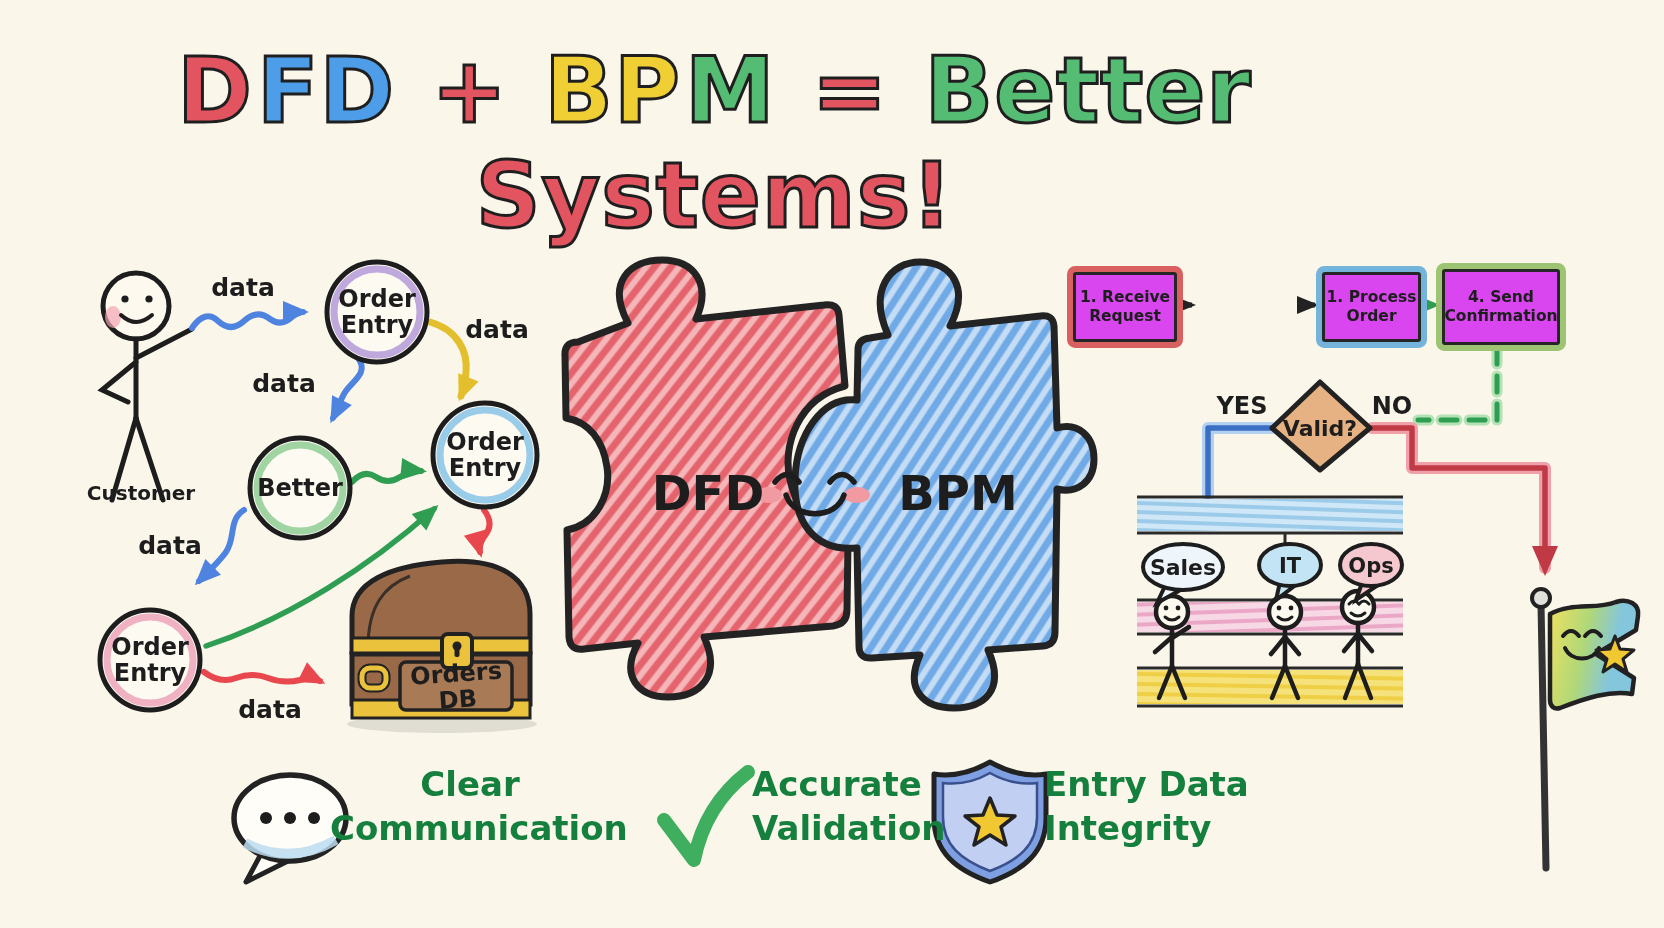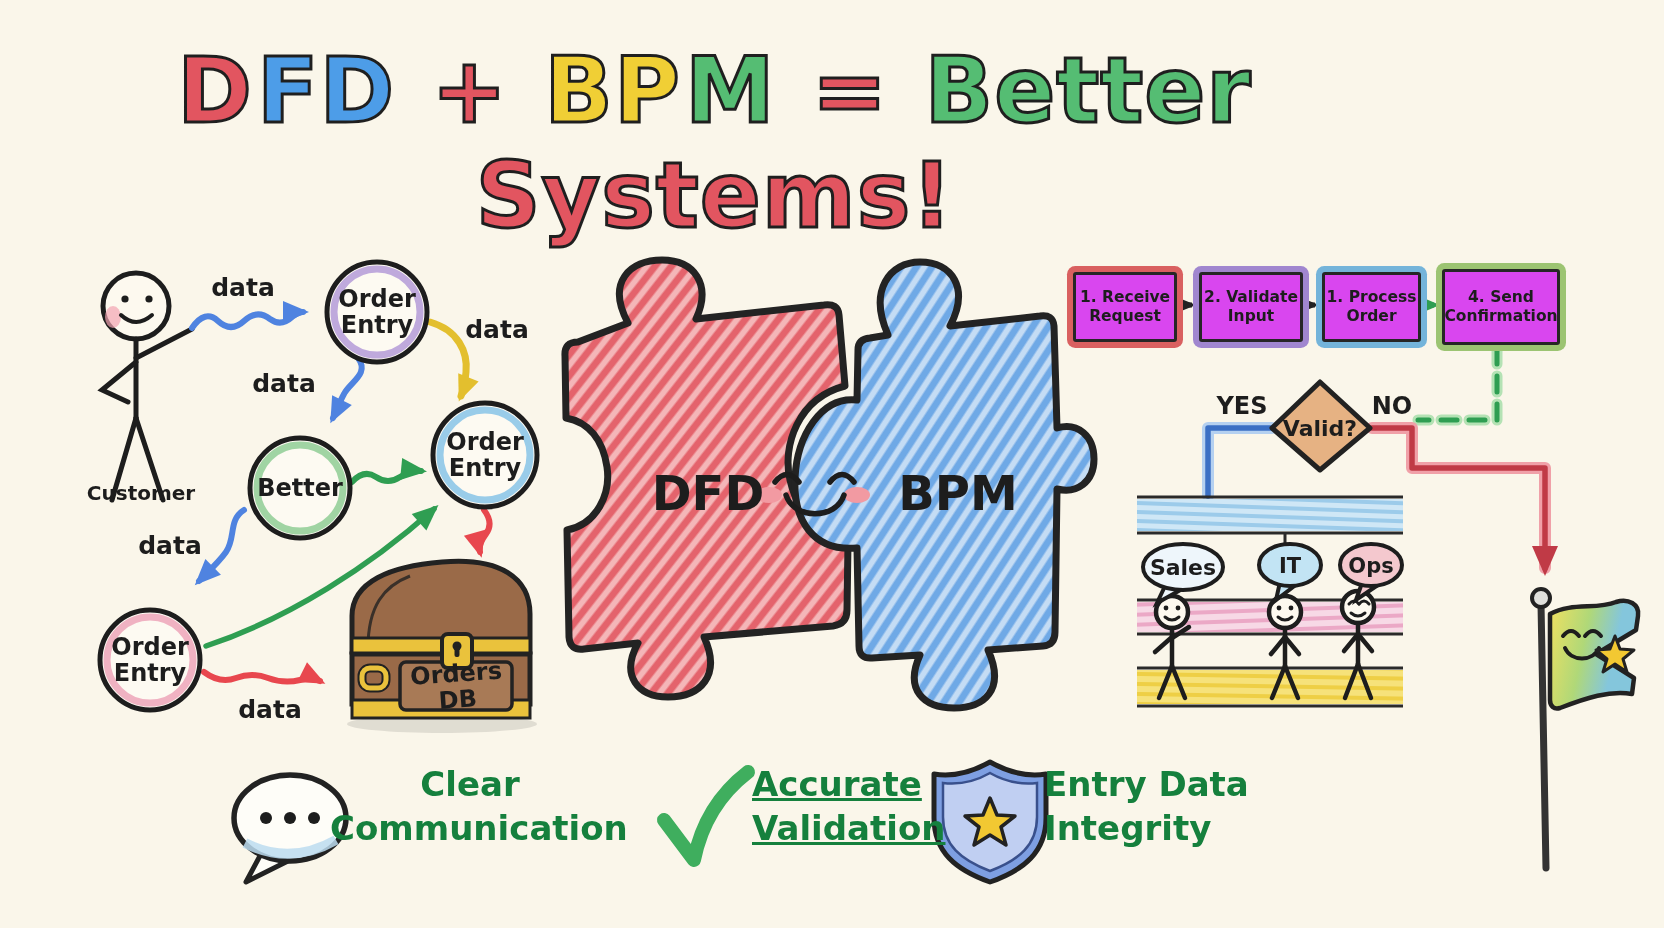--- a/index.html
+++ b/index.html
@@ -272,27 +272,25 @@
   <div class="lbl" style="left:457px;top:687px;font-size:24px;transform:translate(-50%,-50%) rotate(-4deg);">Orders
 DB</div>
   <div class="lbl" style="left:243px;top:288px;font-size:25px;">data</div>
   <div class="lbl" style="left:497px;top:330px;font-size:25px;">data</div>
   <div class="lbl" style="left:284px;top:384px;font-size:25px;">data</div>
   <div class="lbl" style="left:170px;top:546px;font-size:25px;">data</div>
   <div class="lbl" style="left:270px;top:710px;font-size:25px;">data</div>
 
   <div class="fbox" style="left:1073px;top:272px;width:98px;height:64px;box-shadow:0 0 0 6px #d96060;">1. Receive
 Request</div>
-  <div class="fbox" style="left:1199px;top:272px;width:98px;height:64px;box-shadow:0 0 0 6px #a086cf;">2. Validate
-Input</div>
   <div class="fbox" style="left:1322px;top:272px;width:93px;height:64px;box-shadow:0 0 0 6px #74b4da;">1. Process
 Order</div>
   <div class="fbox" style="left:1442px;top:269px;width:112px;height:70px;box-shadow:0 0 0 6px #9cc472;">4. Send
 Confirmation</div>
 
   <div class="benefit-label" style="left:330px;top:762px;width:280px;text-align:center;">Clear
 Communication</div>
-  <div class="benefit-label" style="left:752px;top:762px;width:260px;text-decoration:underline;">Accurate
+  <div class="benefit-label" style="left:752px;top:762px;width:260px;">Accurate
 Validation</div>
   <div class="benefit-label" style="left:1044px;top:762px;width:320px;">Entry Data
 Integrity</div>
 
 </div>
 
 </body></html>

